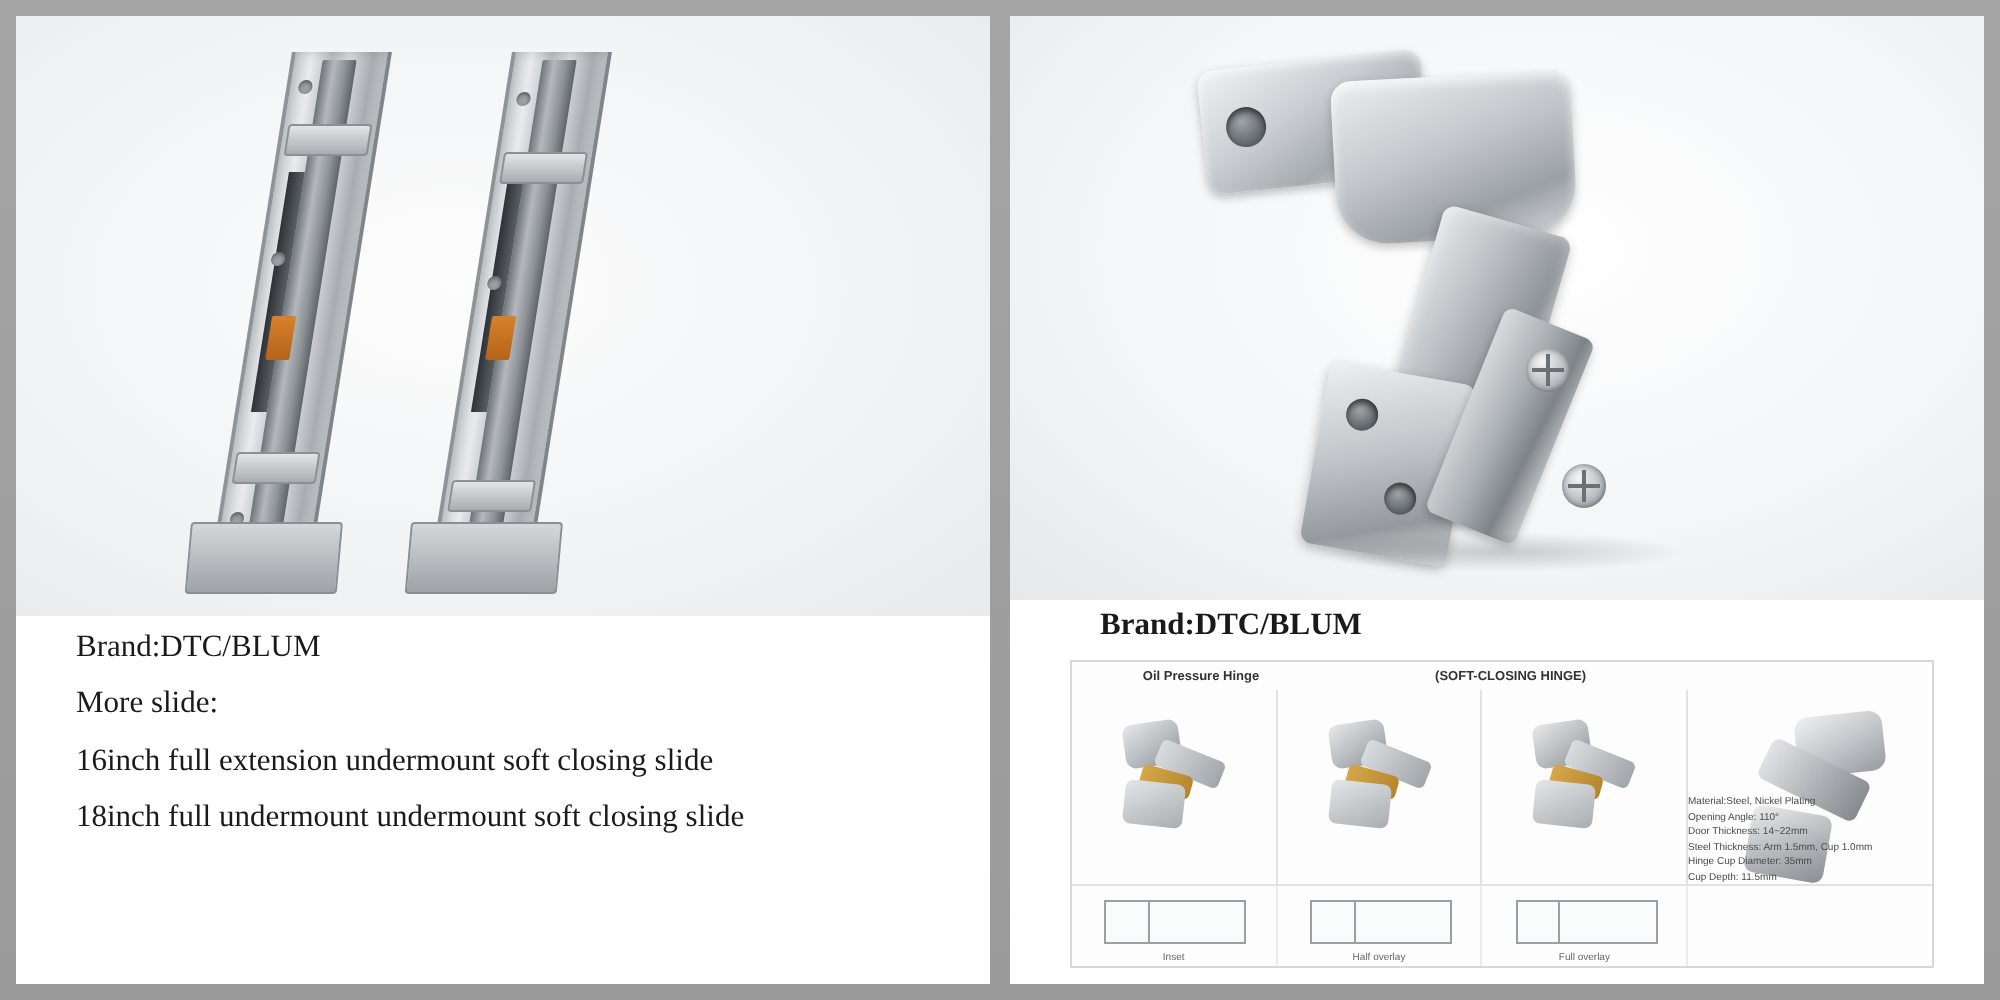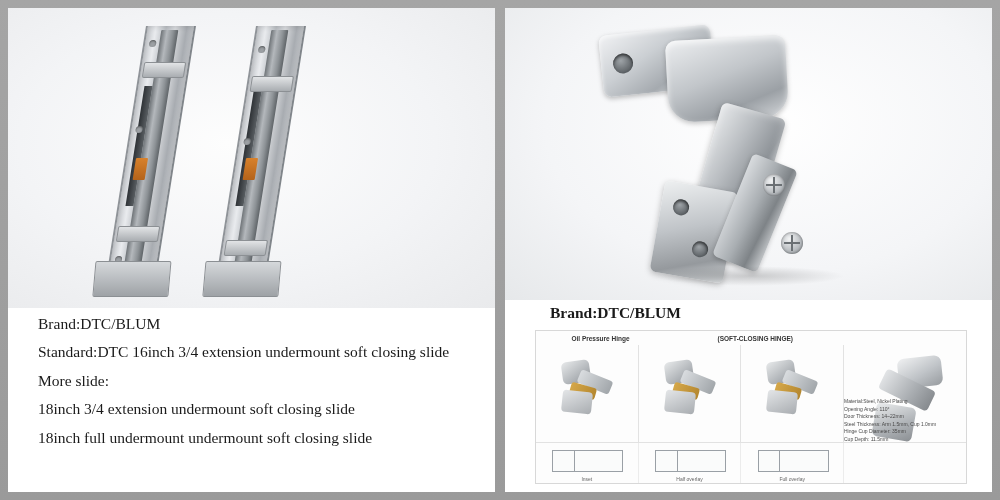--- a/index.html
+++ b/index.html
@@ -457,23 +457,22 @@
         <div class="rail-clip" style="top:214px;"></div>
         <div class="rail-hole" style="left:28px;top:20px;"></div>
         <div class="rail-hole" style="left:28px;top:112px;"></div>
         <div class="rail-hole" style="left:28px;top:238px;"></div>
         <div class="rail-foot"></div>
       </div>
     </div>
 
     <div class="left-text">
       <p>Brand:DTC/BLUM</p>
-      <p>Standard:DTC 16inch 3/4 extension undermount soft closing slide</p>
       <p>More slide:</p>
-      <p>18inch 3/4 extension undermount soft closing slide</p>
+      <p>16inch full extension undermount soft closing slide</p>
       <p>18inch full undermount undermount soft closing slide</p>
     </div>
   </div>
 
   <div class="panel panel-right">
 
     <div class="hinge-photo">
       <div class="hinge-plate">
         <div class="plate-hole" style="left:12px;top:20px;"></div>
         <div class="plate-hole" style="left:78px;top:14px;"></div>

